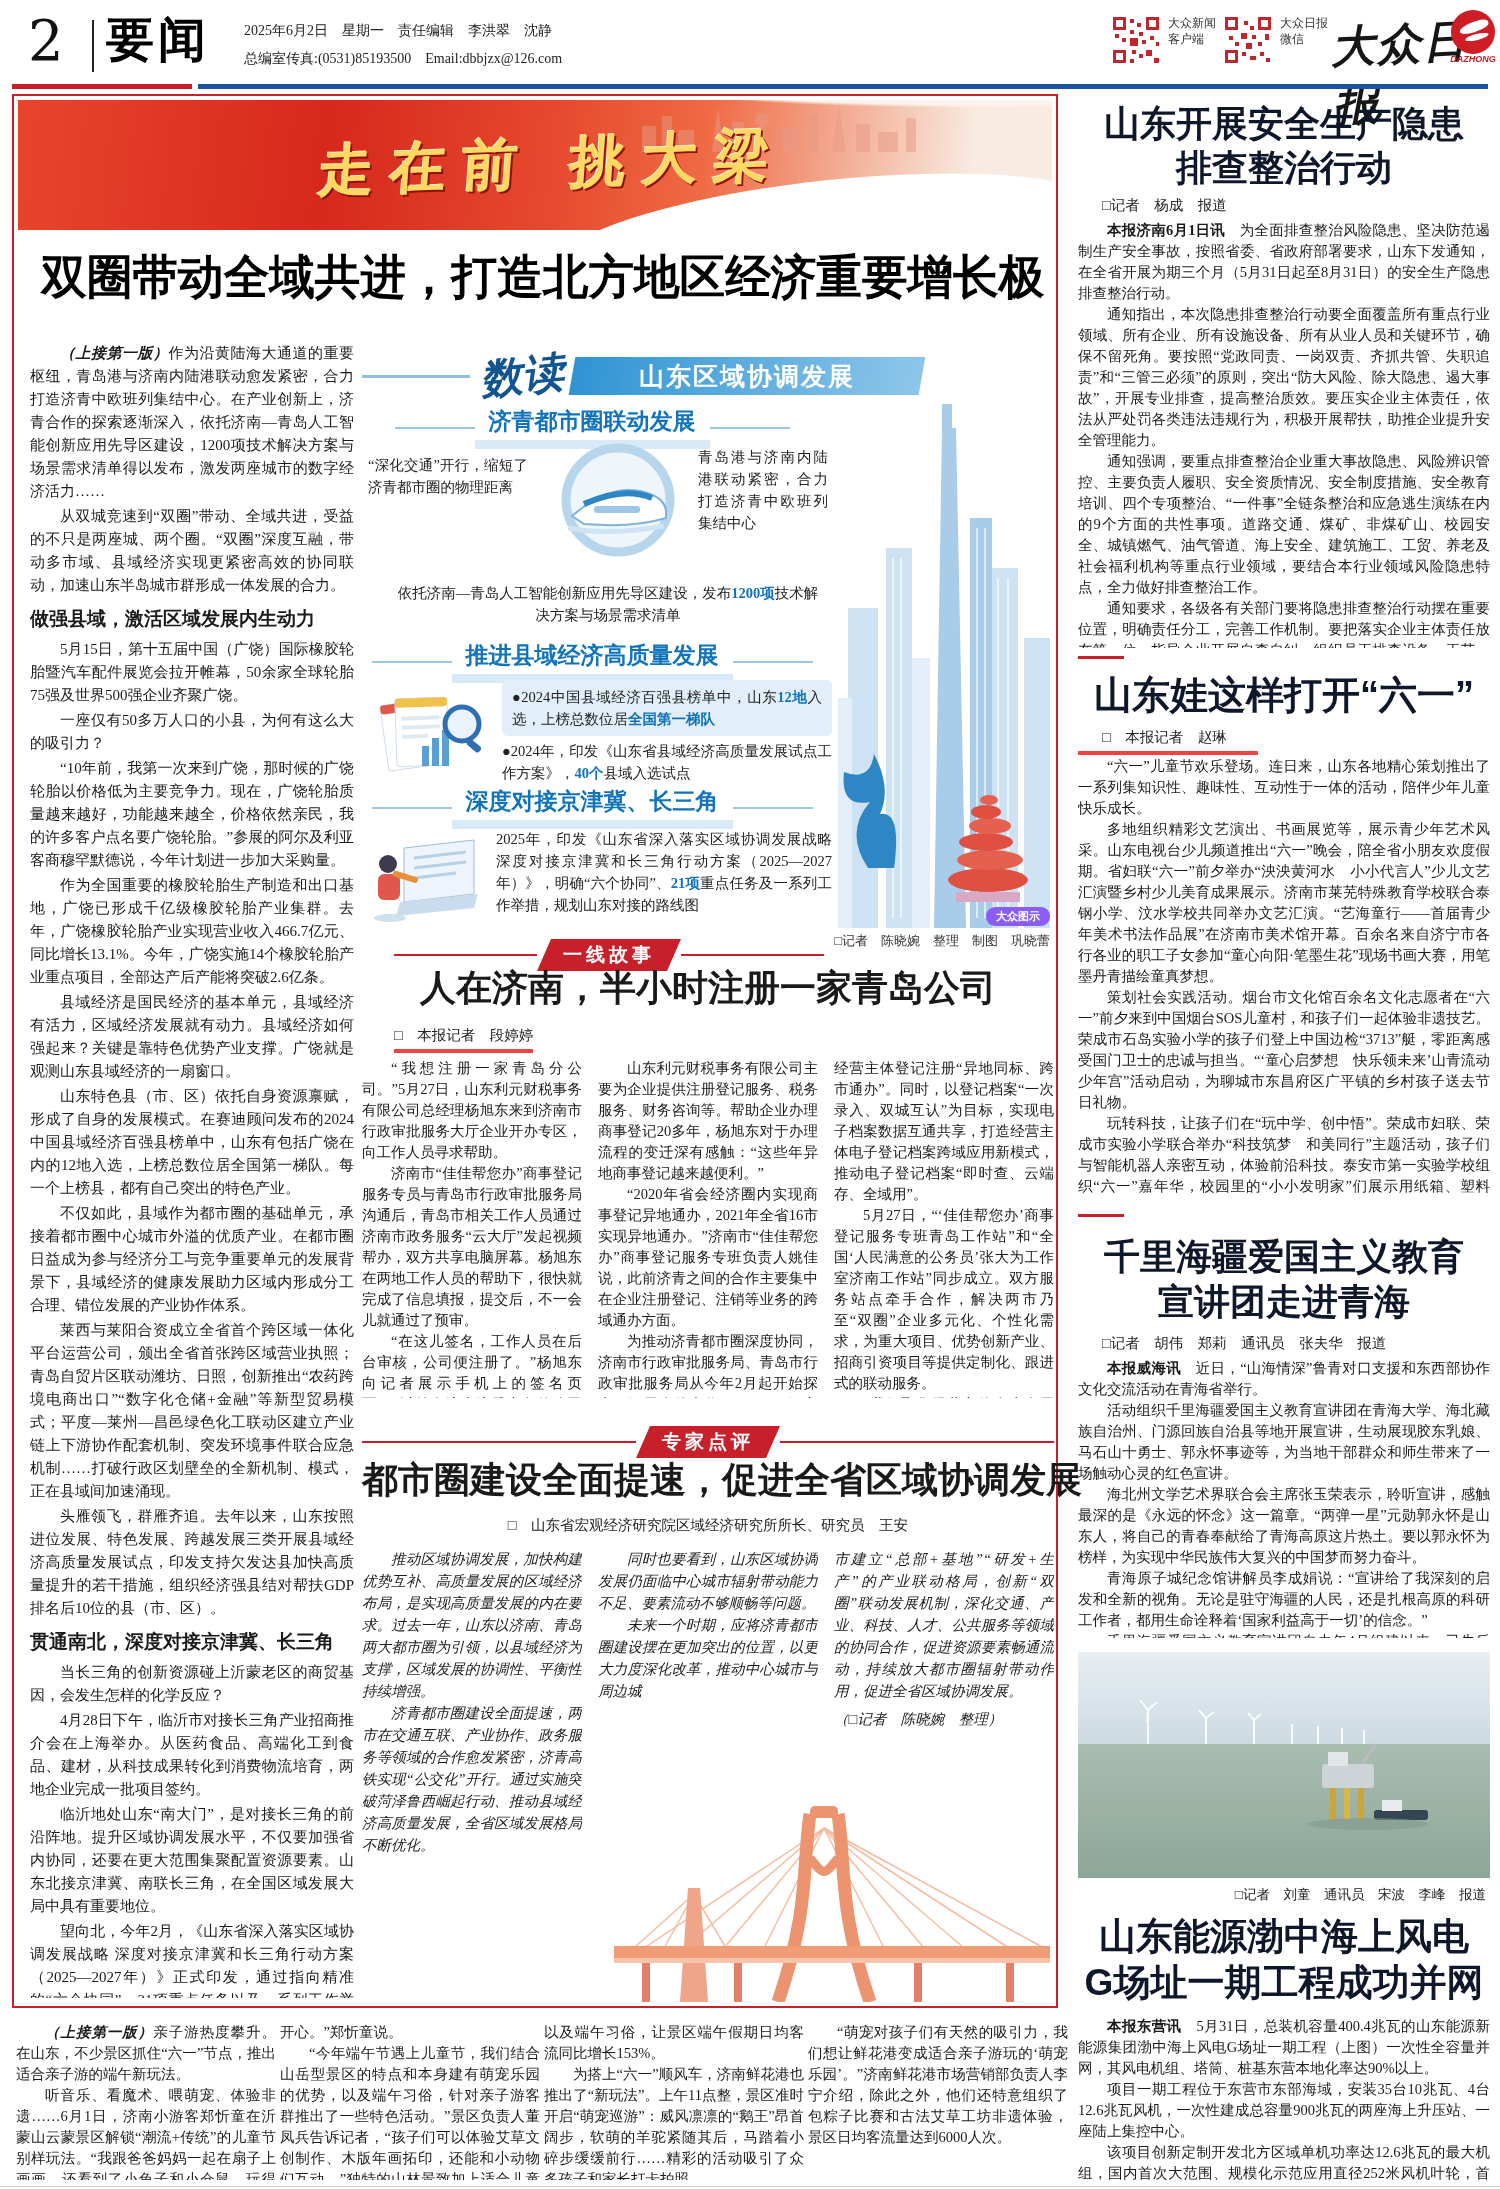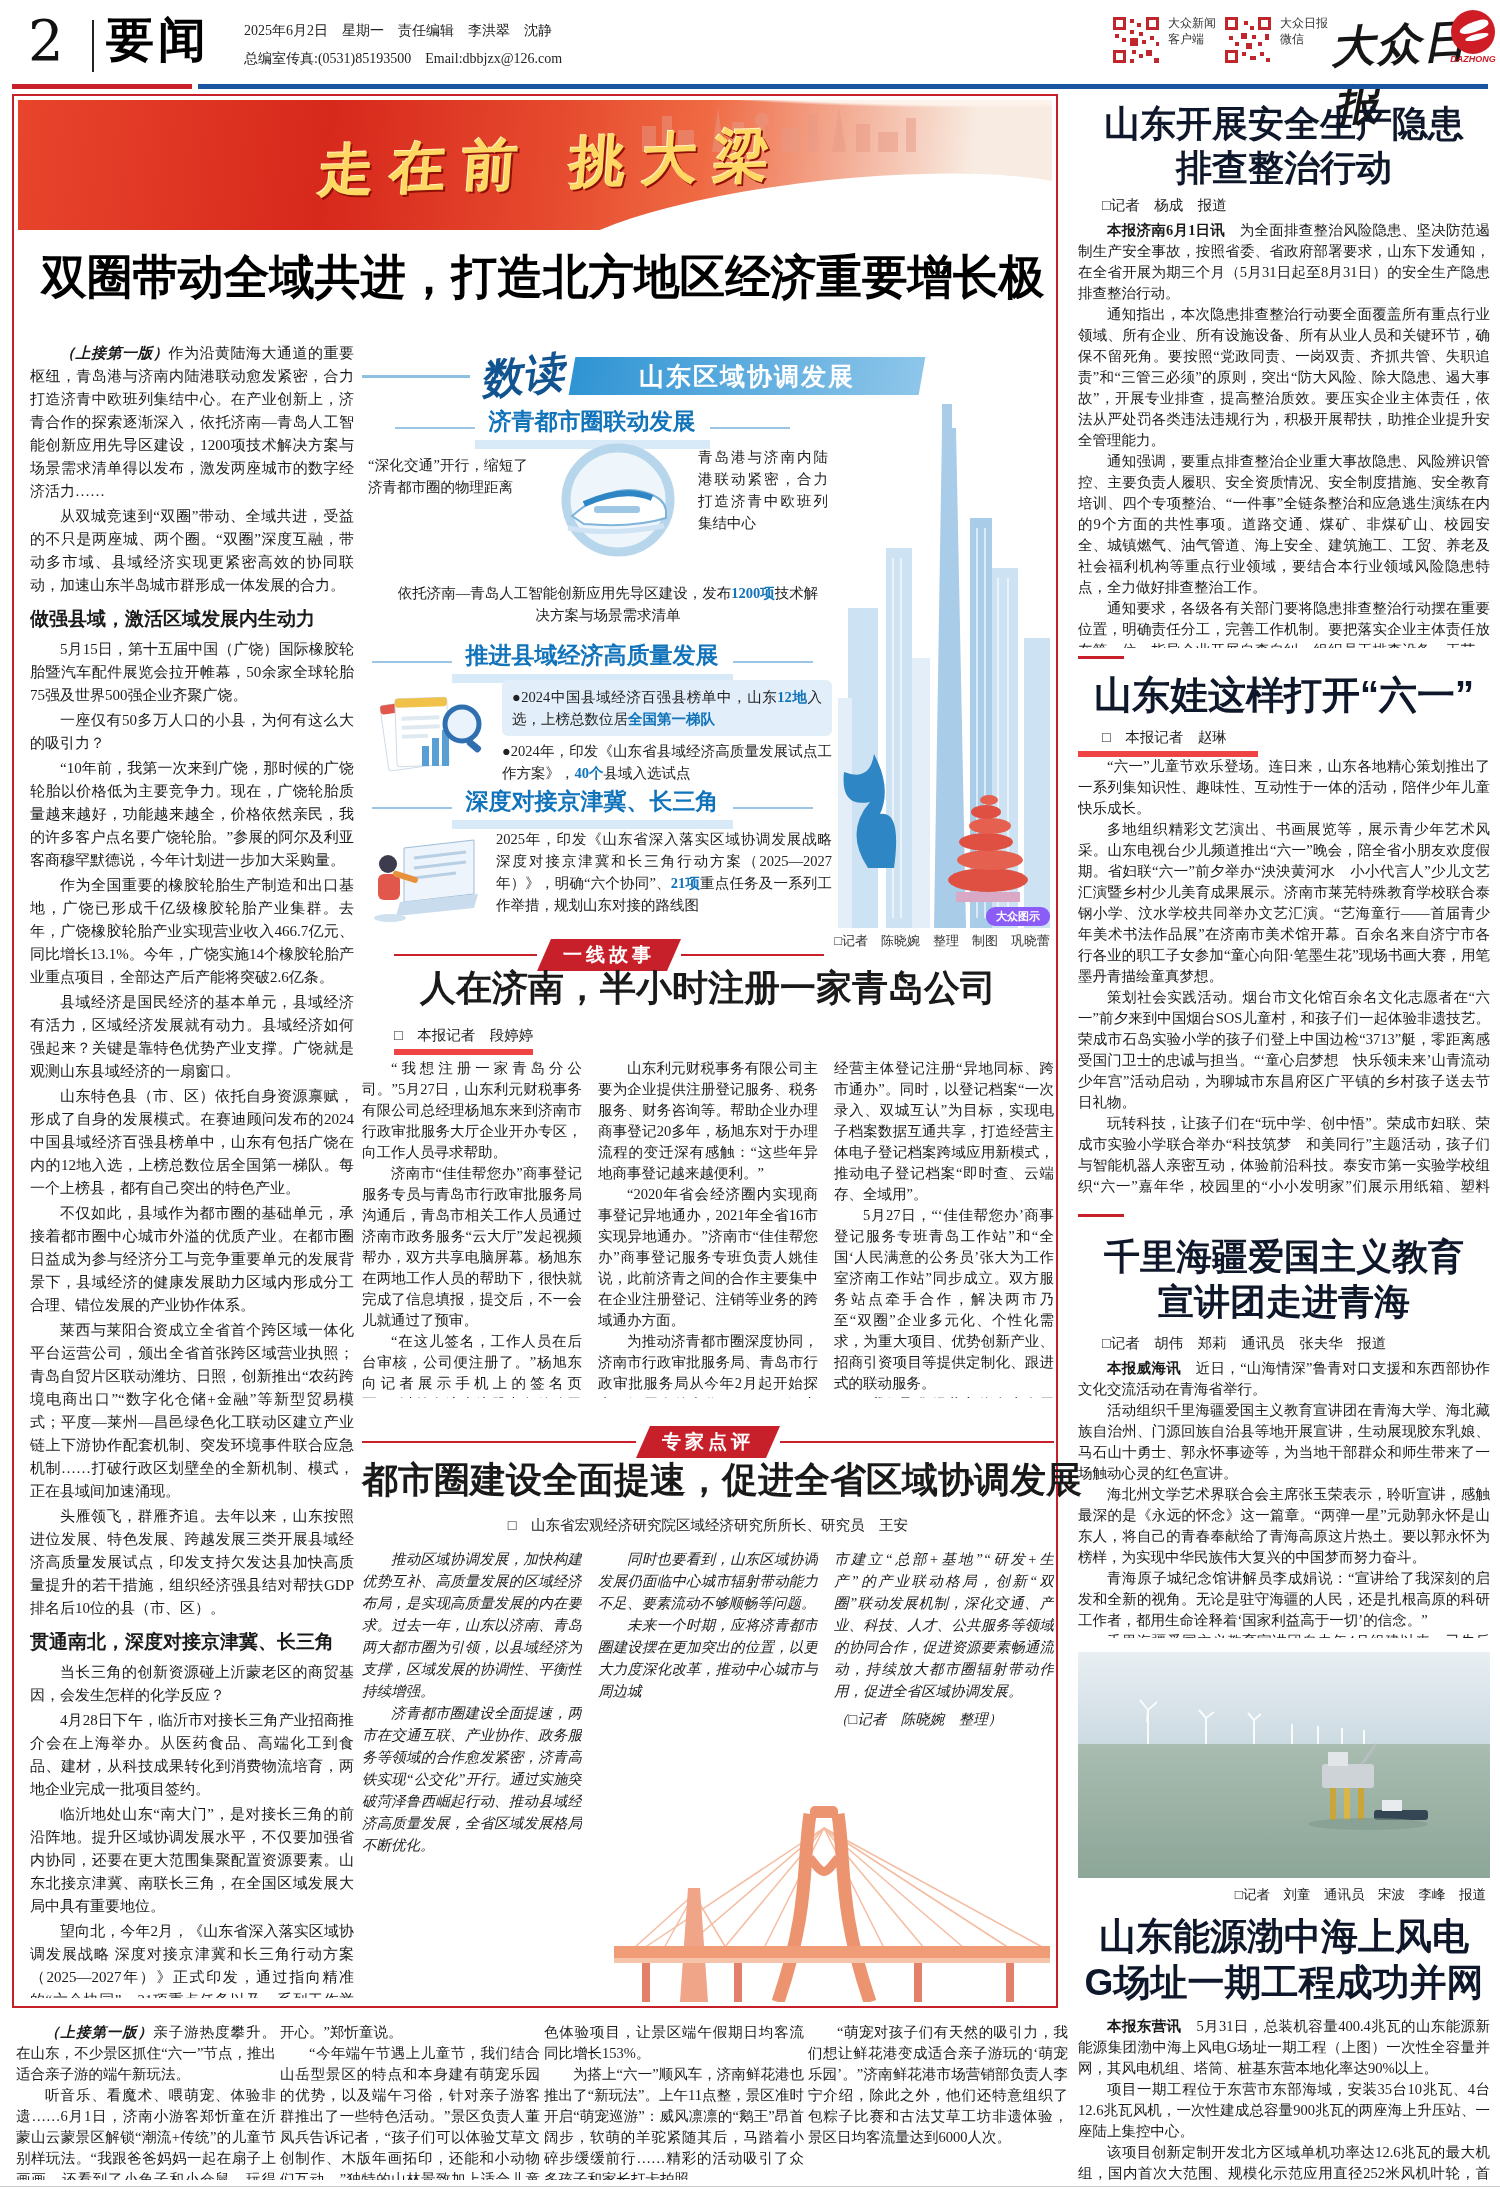--- a/index.html
+++ b/index.html
@@ -58,21 +58,21 @@
   .skyline{right:0;top:56px;width:216px;height:530px}
   .ig-credit{left:700px;top:810px;width:336px;text-align:right}
   .ig-credit .minilogo{display:inline-block;background:#8b5cf6;color:#fff;font-size:11px;font-weight:bold;padding:2px 10px;border-radius:9px;font-family:"Liberation Sans",sans-serif}
   .ig-credit .line{font-size:13px;color:#333;margin-top:6px}
   
   .band{display:flex;align-items:center}
   .band .rl{height:2px;background:var(--red);flex:1}
   .band .tag{background:var(--red);color:#fff;font-size:19px;font-weight:bold;letter-spacing:4px;padding:3px 26px;clip-path:polygon(14px 0,100% 0,calc(100% - 14px) 100%,0 100%);font-family:"Liberation Sans",sans-serif;white-space:nowrap}
   .story-head{left:348px;top:868px;width:692px;text-align:center;font-size:36px;font-weight:900;white-space:nowrap}
   .byline{font-size:14.5px;color:#222}
-  .byline.ul{border-bottom:6px solid #ef4444;padding-bottom:4px}
+  .byline.ul{border-bottom:4px solid #ef4444;padding-bottom:4px}
   .cols3{left:348px;top:962px;width:692px;display:flex;gap:16px}
   .cols3 .c{flex:1;font-size:14.5px;line-height:21px;text-align:justify;overflow:hidden}
   .cols3 .c p{text-indent:2em}
   .expert-head{left:348px;top:1360px;width:692px;text-align:center;font-size:36px;font-weight:900;white-space:nowrap}
   .expert-byline{left:348px;top:1420px;width:692px;text-align:center}
   .expert-cols{top:1452px}
   .expert-cols .c{font-style:italic;font-size:14.5px;line-height:22px}
   .credit-end{text-indent:0!important;margin-top:6px}
   .bridge{left:600px;top:1702px;width:436px;height:204px}
   
@@ -523,21 +523,21 @@
   <div class="abs bottom">
     <div class="c clip">
       <p><span class="leadin">（上接第一版）</span><span>亲子游热度攀升。在山东，不少景区抓住“六一”节点，推出适合亲子游的端午新玩法。</span></p>
       <p>听音乐、看魔术、喂萌宠、体验非遗……6月1日，济南小游客郑忻童在沂蒙山云蒙景区解锁“潮流+传统”的儿童节别样玩法。“我跟爸爸妈妈一起在扇子上画画，还看到了小兔子和小仓鼠，玩得很</p>
     </div>
     <div class="c clip">
       <p class="noind">开心。”郑忻童说。</p>
       <p>“今年端午节遇上儿童节，我们结合山岳型景区的特点和本身建有萌宠乐园的优势，以及端午习俗，针对亲子游客群推出了一些特色活动。”景区负责人董凤兵告诉记者，“孩子们可以体验艾草文创制作、木版年画拓印，还能和小动物们互动。”独特的山林景致加上适合儿童的特</p>
     </div>
     <div class="c clip">
-      <p class="noind">色体验项目，让景区端午假期日均客流同比增长153%。</p>
+      <p class="noind">以及端午习俗，让景区端午假期日均客流同比增长153%。</p>
       <p>为搭上“六一”顺风车，济南鲜花港也推出了“新玩法”。上午11点整，景区准时开启“萌宠巡游”：威风凛凛的“鹅王”昂首阔步，软萌的羊驼紧随其后，马踏着小碎步缓缓前行……精彩的活动吸引了众多孩子和家长打卡拍照。</p>
     </div>
     <div class="c clip">
       <p>“萌宠对孩子们有天然的吸引力，我们想让鲜花港变成适合亲子游玩的‘萌宠乐园’。”济南鲜花港市场营销部负责人李宁介绍，除此之外，他们还特意组织了包粽子比赛和古法艾草工坊非遗体验，景区日均客流量达到6000人次。</p>
     </div>
   </div>
 
   <div class="abs pagefoot"></div>
 </div>
 

